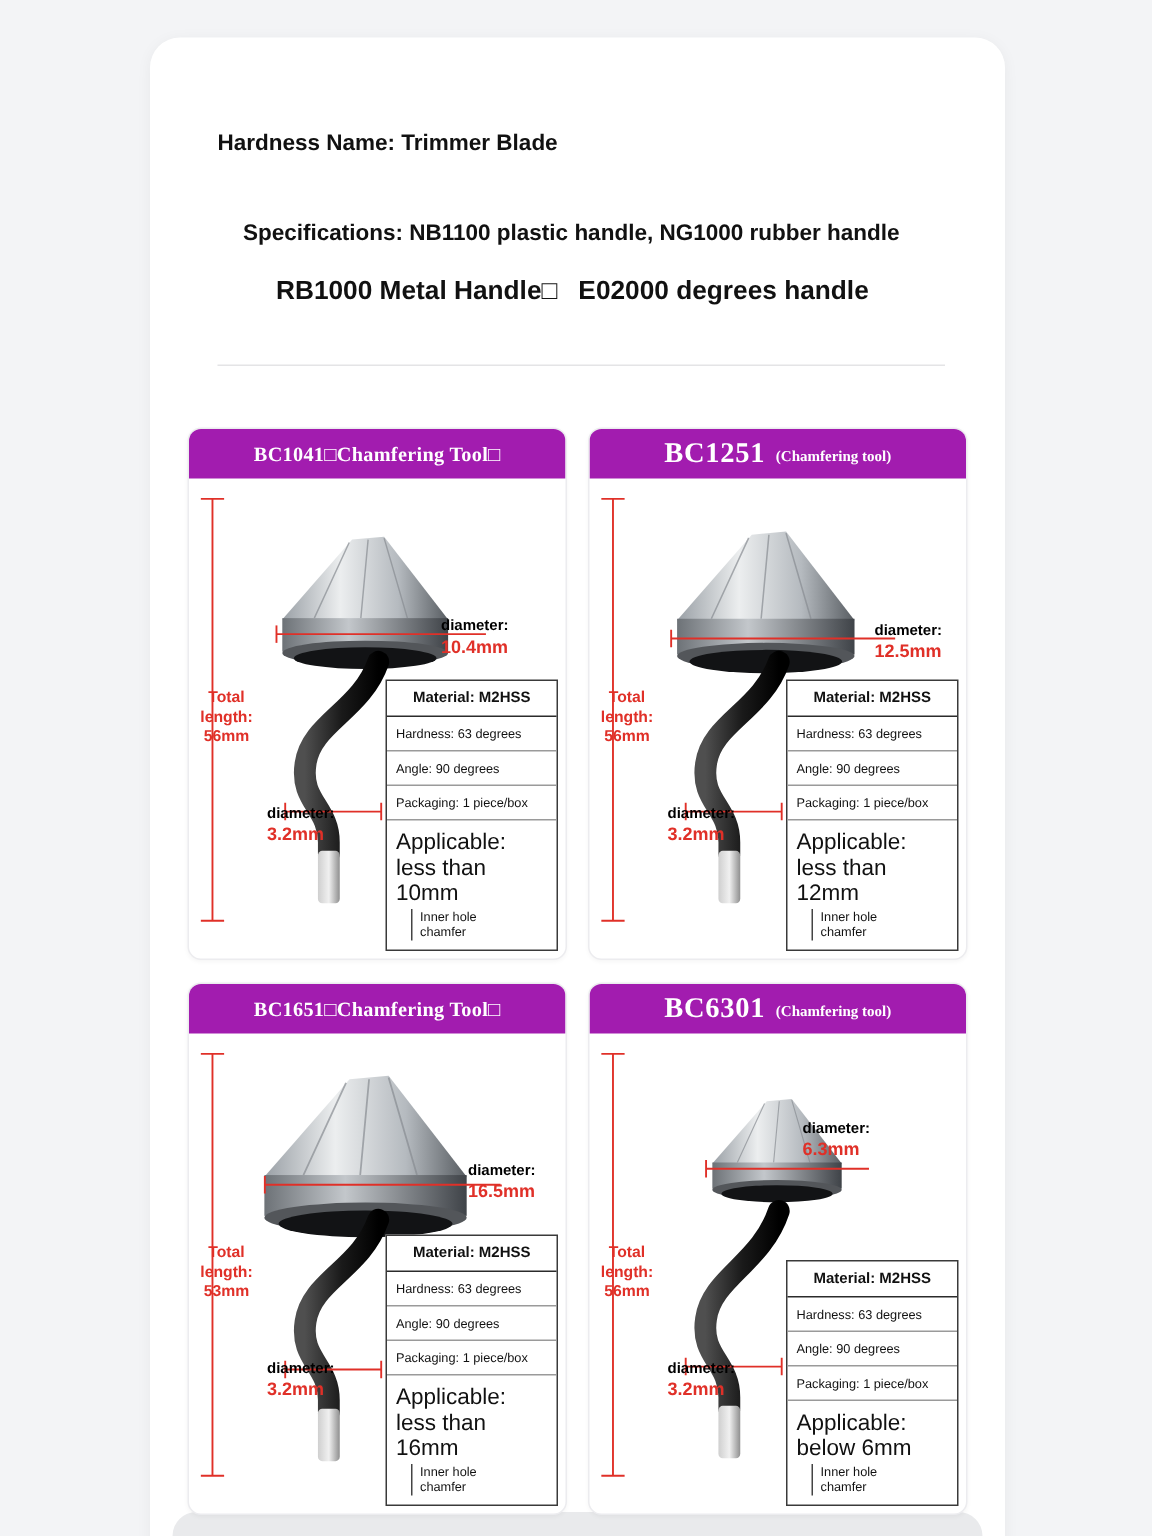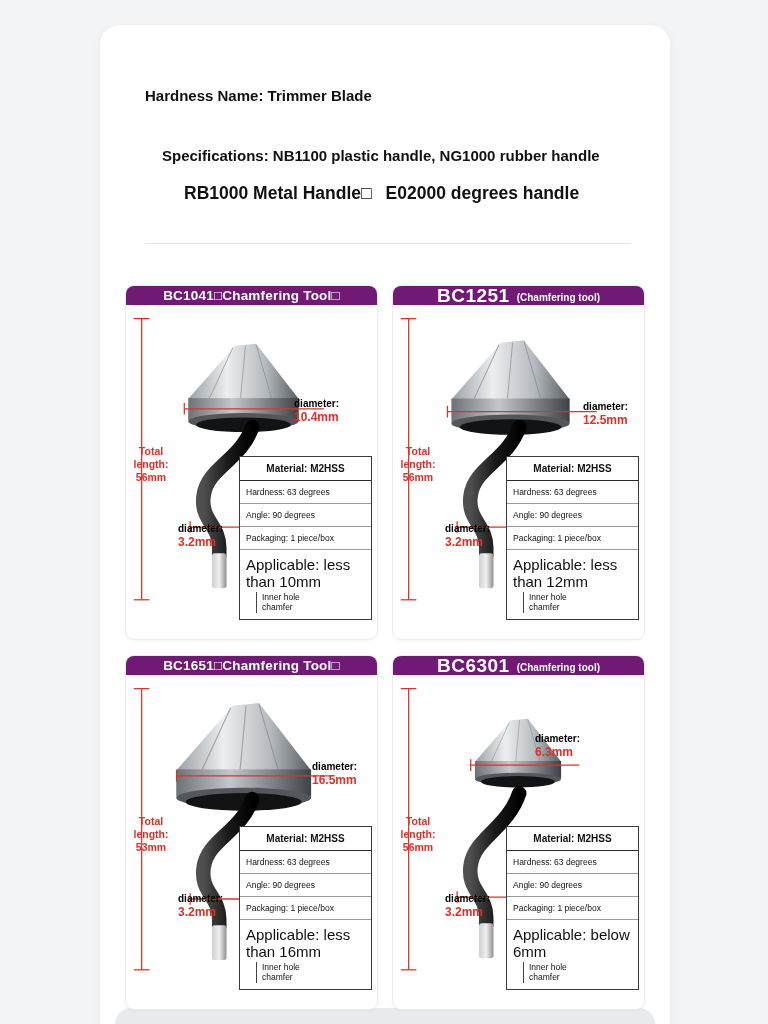--- a/index.html
+++ b/index.html
@@ -22,43 +22,43 @@
 
   .grid {
     position:absolute; left:25px; top:260px; z-index:1;
     display:grid; grid-template-columns:253px 253px; grid-auto-rows:355px; gap:15px 14px;
   }
   .pcard {
     position:relative; background:#fff; border:1px solid #ececef; border-radius:9px;
     overflow:hidden; box-shadow:0 1px 3px rgba(0,0,0,0.04);
   }
   .pcard-header {
-    height:19px; background:#701a75; color:#fff;
-    display:flex; align-items:center; justify-content:center; gap:7px;
+    height:33px; background:#a21caf; color:#fff;
+    display:flex; align-items:center; justify-content:center; gap:7px;font-family:Liberation Serif, serif;
   }
   .pcard--plain .model { font-size:13.5px; font-weight:700; letter-spacing:0.2px; }
   .pcard--split .model { font-size:19px; font-weight:700; letter-spacing:0.5px; }
   .pcard--split .note  { font-size:10px; font-weight:700; margin-top:4px; }
 
   .figure { position:relative; height:320px; }
   svg.tool { position:absolute; left:0; top:0; height:320px; width:233px; }
 
   .lbl { position:absolute; font-weight:700; line-height:1.22; z-index:2; }
   .lbl-total { left:2px; top:140px; width:46px; color:#e03028; font-size:10.5px; text-align:center; }
   .lbl-dia { display:flex; flex-direction:column; }
   .lbl-dia .k { color:#000; font-size:10px; }
   .lbl-dia .v { color:#e03028; font-size:12px; }
   .lbl-head-dia  { left:168px; top:93px; }
   .lbl-shaft-dia { left:52px; top:218px; }
   .pcard--2 .lbl-head-dia { left:190px; top:96px; }
   .pcard--3 .lbl-head-dia { left:186px; top:86px; }
   .pcard--4 .lbl-head-dia { left:142px; top:58px; }
 
   .specs {
-    position:absolute; right:5px; bottom:5px; width:133px; z-index:3;
+    position:absolute; right:5px; bottom:5px; width:115px; z-index:3;
     background:#fff; border:1px solid #3a3a3a; color:#111;
   }
   .specs .row { padding:6px 6px; font-size:8.5px; border-bottom:1px solid #9a9a9a; }
   .specs .material { font-weight:700; font-size:10px; text-align:center; border-bottom:1px solid #2b2b2b; padding:6px 4px; }
   .specs .applicable { font-weight:400; font-size:15px; border-bottom:none; padding-bottom:2px; }
   .specs .app-note { border-bottom:none; padding:0 6px 6px 6px; }
   .specs .note-inner {
     display:inline-block; width:58px; margin-left:10px; padding-left:5px;
     border-left:1px solid #444; font-size:8.5px; line-height:1.25;
   }

